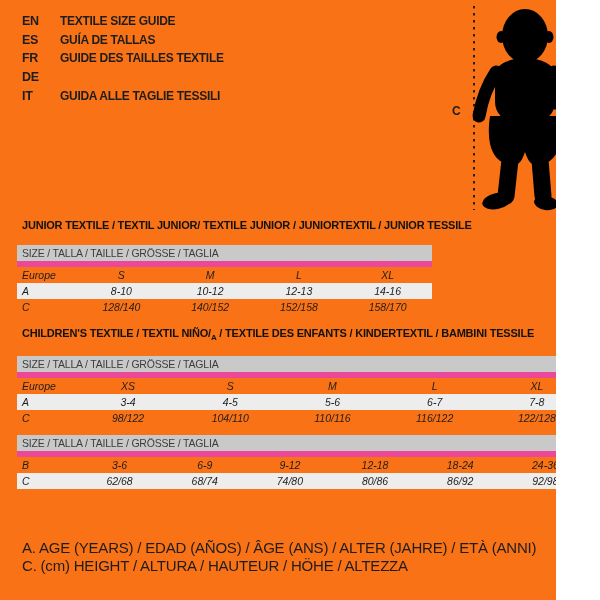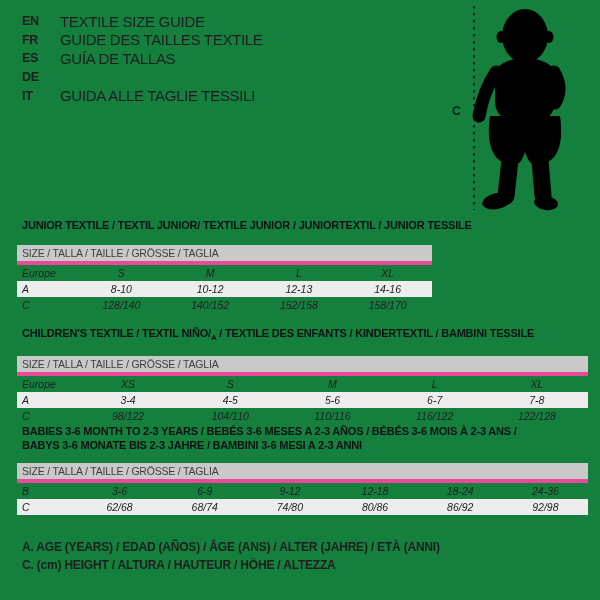--- a/index.html
+++ b/index.html
@@ -1,66 +1,66 @@
 <!DOCTYPE html>
 <html><head>
 <meta charset="utf-8">
 <style>
   html,body{margin:0;padding:0;background:#fff;}
   .canvas{
-    position:relative;width:600px;height:600px;background:#15803d;overflow:hidden;
+    position:relative;width:556px;height:600px;background:#f97316;overflow:hidden;
     font-family:"Liberation Sans", sans-serif;color:#1d1d1d;
   }
   
   .lang-block{position:absolute;left:22px;top:12px;}
   .lang-row{display:flex;height:18.6px;align-items:center;}
   .lang-code{width:38px;font-weight:bold;font-size:12.5px;letter-spacing:-0.3px;}
-  .lang-label{font-weight:normal;font-size:15px;letter-spacing:-0.3px;white-space:nowrap;}
+  .lang-label{font-weight:bold;font-size:12px;letter-spacing:-0.3px;white-space:nowrap;}
   
   .figure-svg{position:absolute;left:466px;top:4px;}
   .height-label{position:absolute;left:452px;top:104px;font-weight:bold;font-size:12px;}
   
   .section{position:absolute;}
   .sec1{left:17px;top:218px;width:415px;}
   .sec2{left:17px;top:326px;width:571px;}
   .sec3{left:17px;top:424px;width:571px;}
   .sec-title{padding-left:5px;font-weight:bold;font-size:11px;line-height:14px;
              letter-spacing:-0.2px;white-space:nowrap;color:#111;}
   .sec-title sub{font-size:8px;}
   .sec1 .size-table{margin-top:13px;}
   .sec2 .size-table{margin-top:11px;}
   .sec3 .size-table{margin-top:11px;}
   table.size-table{width:100%;border-collapse:collapse;table-layout:fixed;}
   th.size-bar{background:#c9c9c9;color:#3d3d3d;font-weight:normal;font-size:10.5px;
               letter-spacing:-0.2px;text-align:left;padding:2px 0 2px 5px;
-              border-bottom:4px solid #ec4899;height:11px;}
+              border-bottom:6px solid #ec4899;height:11px;}
   td.cell{font-size:10.5px;color:#1d1d1d;text-align:center;height:16px;padding:0;white-space:nowrap;font-style:italic;}
   td.row-label{text-align:left;padding-left:5px;}
   tr.shaded{background:#ededed;}
   
   .legend{position:absolute;left:22px;top:539px;}
-  .legend-line{font-weight:bold;font-size:12px;line-height:17.5px;letter-spacing:-0.2px;white-space:nowrap;}
+  .legend-line{font-weight:normal;font-size:15px;line-height:17.5px;letter-spacing:-0.2px;white-space:nowrap;}
 </style>
 </head>
 <body>
 
 <div class="canvas">
 
   <div class="lang-block">
     <div class="lang-row">
       <span class="lang-code">EN</span>
       <span class="lang-label">TEXTILE SIZE GUIDE</span>
     </div>
     <div class="lang-row">
+      <span class="lang-code">ES</span>
+      <span class="lang-label">GUÍA DE TALLAS</span>
+    </div>
+    <div class="lang-row">
       <span class="lang-code">FR</span>
       <span class="lang-label">GUIDE DES TAILLES TEXTILE</span>
-    </div>
-    <div class="lang-row">
-      <span class="lang-code">ES</span>
-      <span class="lang-label">GUÍA DE TALLAS</span>
     </div>
     <div class="lang-row">
       <span class="lang-code">DE</span>
     </div>
     <div class="lang-row">
       <span class="lang-code">IT</span>
       <span class="lang-label">GUIDA ALLE TAGLIE TESSILI</span>
     </div>
   </div>
 
@@ -168,24 +168,20 @@
             <td class="cell">104/110</td>
             <td class="cell">110/116</td>
             <td class="cell">116/122</td>
             <td class="cell">122/128</td>
           </tr>
         </tbody>
       </table>
   </div>
 
   <div class="section sec3">
-    <div class="sec-title">
-        <div><span>BABIES 3-6 MONTH TO 2-3 YEARS / BEBÉS 3-6 MESES A 2-3 AÑOS / BÉBÉS 3-6 MOIS À 2-3 ANS /</span></div>
-        <div><span>BABYS 3-6 MONATE BIS 2-3 JAHRE / BAMBINI 3-6 MESI A 2-3 ANNI</span></div>
-      </div>
     <table class="size-table">
         <colgroup>
           <col style="width: 60px;">
           <col>
           <col>
           <col>
           <col>
           <col>
           <col>
         </colgroup>

